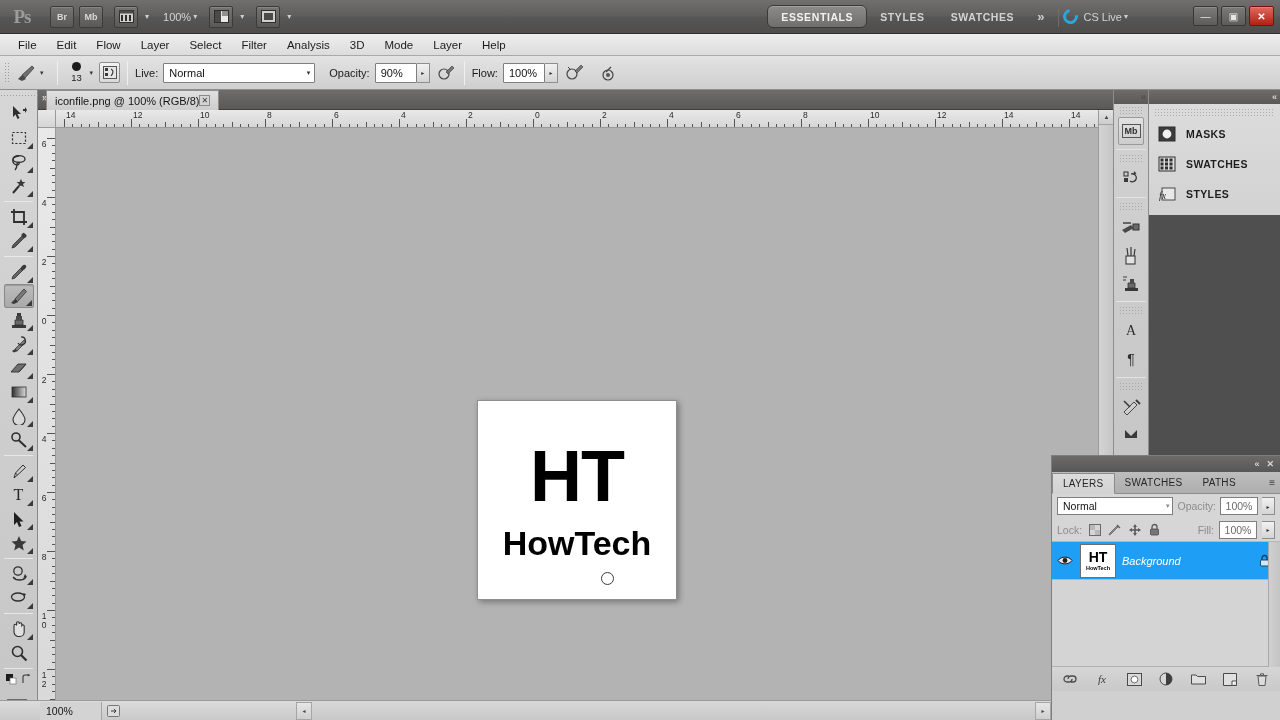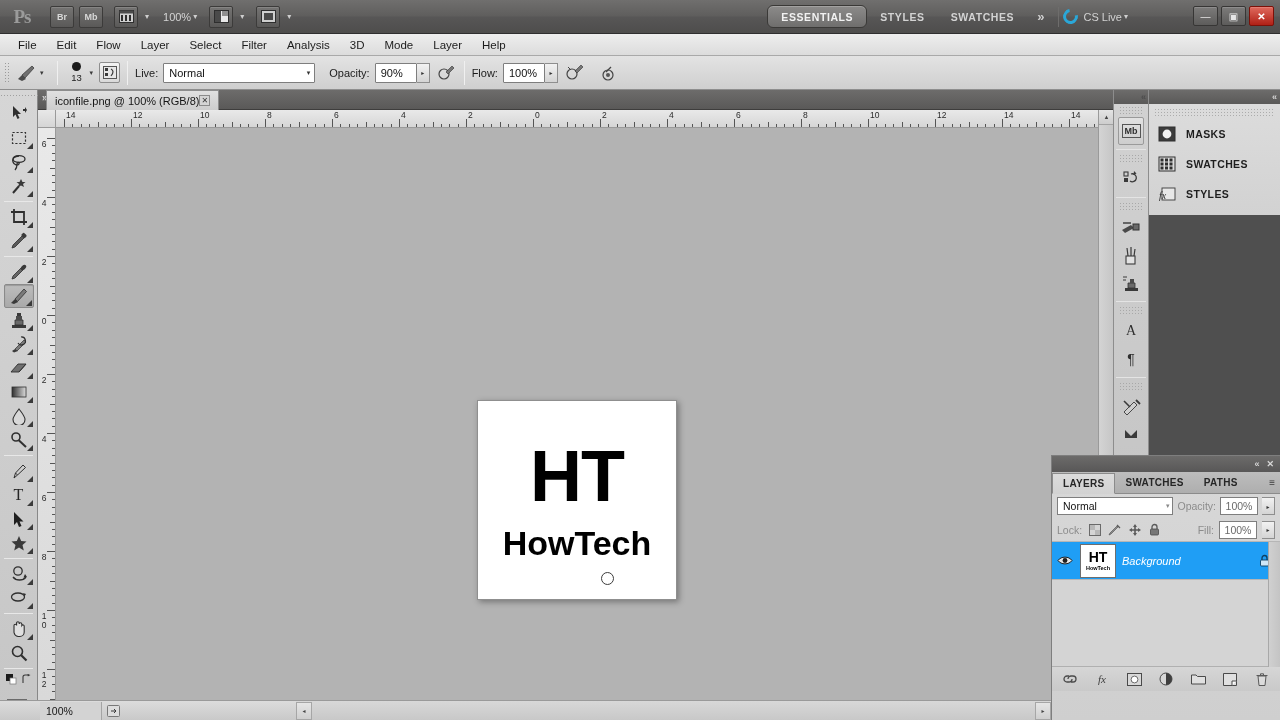--- a/index.html
+++ b/index.html
@@ -248,21 +248,21 @@
     background:linear-gradient(to bottom,#d8d8d8,#cfcfcf);
     border:1px solid #7e7e7e; border-right:none; border-bottom:none;
   }
   .lay-titlebar { height:16px; background:linear-gradient(to bottom,#6c6b6a,#585757);
     display:flex;align-items:center;justify-content:flex-end; gap:8px; padding-right:7px;
     color:#d8d8d8;font-size:9px;font-weight:bold;letter-spacing:-1px;}
   .lay-tabs { height:22px; display:flex; align-items:flex-end;
     background:linear-gradient(to bottom,#bdbdbd,#aeaeae); border-bottom:1px solid #8b8b8b;
     position:relative; }
   .lay-tab { height:21px; padding:0 10px; display:flex;align-items:center;
-    font-size:10px;font-weight:bold;color:#262626; letter-spacing:.3px;}
+    font-size:10px;font-weight:normal;color:#262626; letter-spacing:.3px;}
   .lay-tab.active { background:linear-gradient(to bottom,#dcdcdc,#d2d2d2);
     border-left:1px solid #8b8b8b; border-right:1px solid #8b8b8b;
     border-top:1px solid #8b8b8b; border-bottom:1px solid #d2d2d2; margin-bottom:-1px;}
   .lay-menu { position:absolute; right:6px; top:5px; color:#3b3b3b; font-size:10px;
     letter-spacing:-1px; }
   .lay-mode { height:24px; display:flex;align-items:center; padding: 0 5px; gap:4px; }
   .lay-sel { flex:1; height:18px; background:#fff; border:1px solid #7e7e7e;
     display:flex;align-items:center;justify-content:space-between; padding:0 3px 0 5px;
     font-size:10.5px;color:#111; }
   .lay-lbl-d { font-size:10.5px; color:#8c8c8c; }

